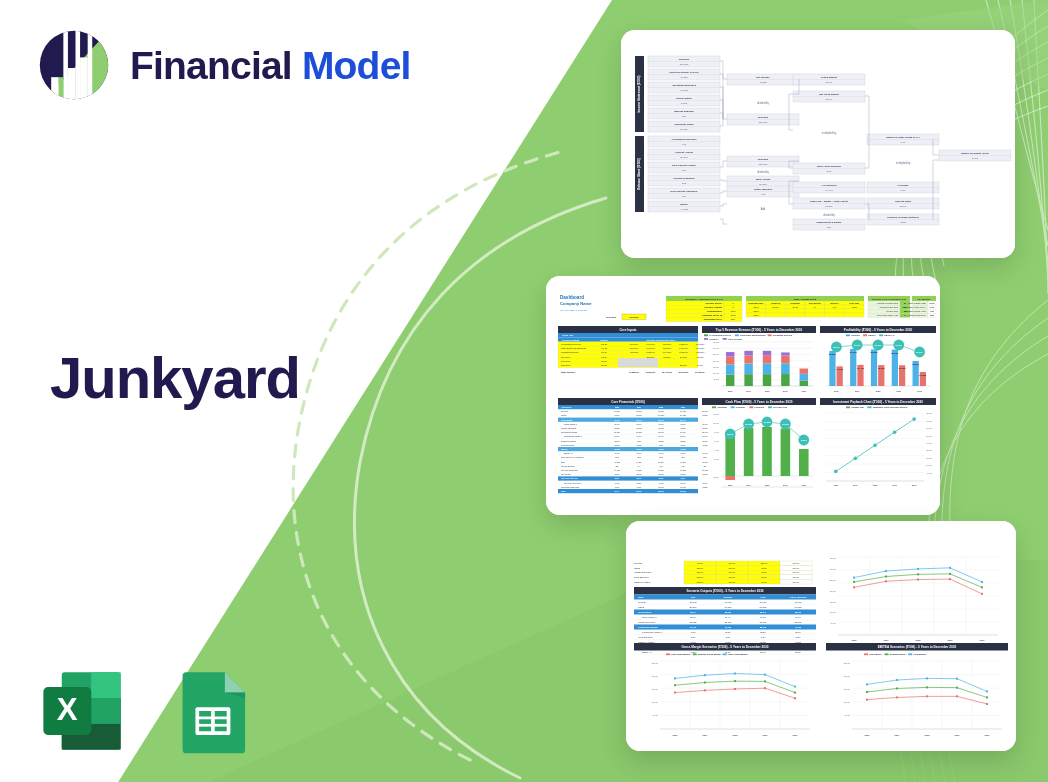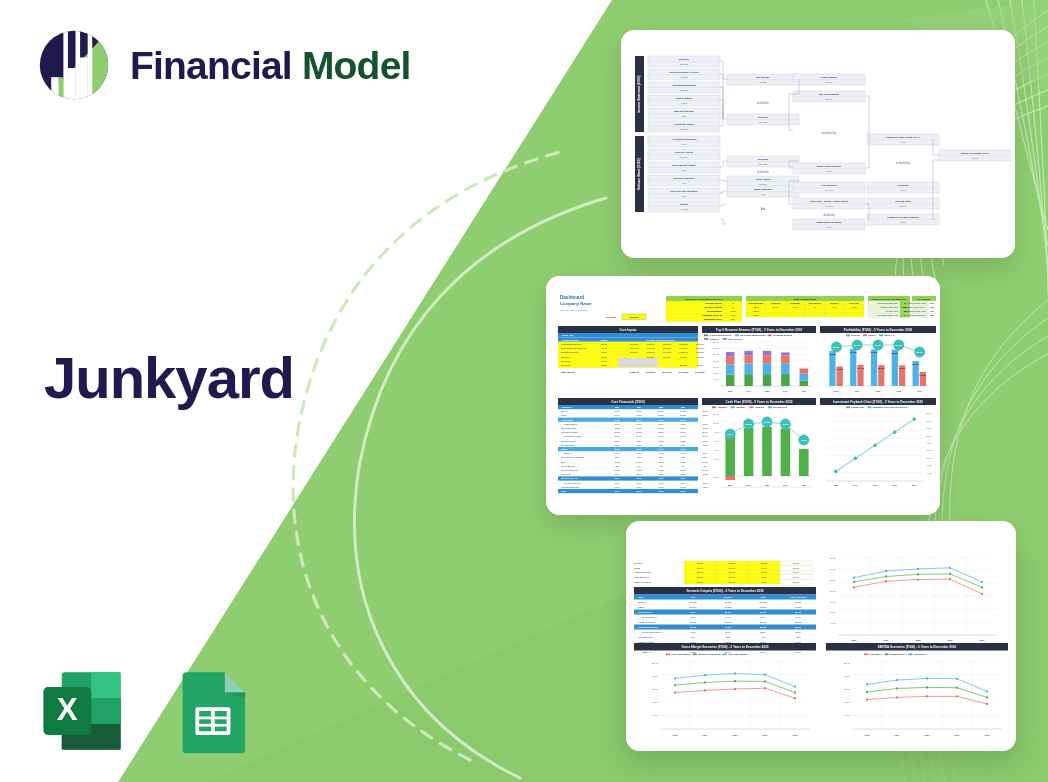--- a/index.html
+++ b/index.html
@@ -12,25 +12,25 @@
 
   
   #bg-layer { position:absolute; inset:0; overflow:hidden; }
   #bg-svg { position:absolute; inset:0; width:1048px; height:782px; display:block; }
 
   
   #logo-block { position:absolute; left:36px; top:27px; display:flex; align-items:center; gap:18px; }
   #logo-mark { width:76px; height:76px; flex:0 0 76px; }
   #logo-text { font-size:39px; font-weight:700; letter-spacing:-0.8px; white-space:nowrap; line-height:1; }
   #logo-text .w1 { color:#211a4e;text-align:center; }
-  #logo-text .w2 { color:#14532d; }
+  #logo-text .w2 { color:#1d4ed8; }
 
   
   #page-title {
-    position:absolute; left:44px; top:349px;
+    position:absolute; left:50px; top:349px;
     font-size:58px; font-weight:700; color:#211a4e; letter-spacing:-1px; line-height:1;
   }
 
   
   #app-icons { position:absolute; left:36px; top:665px; display:flex; gap:38px; align-items:flex-end; }
   .app-icon { width:92px; height:92px; }
 
   
   .card {
     position:absolute; background:#fff; border-radius:14px;

